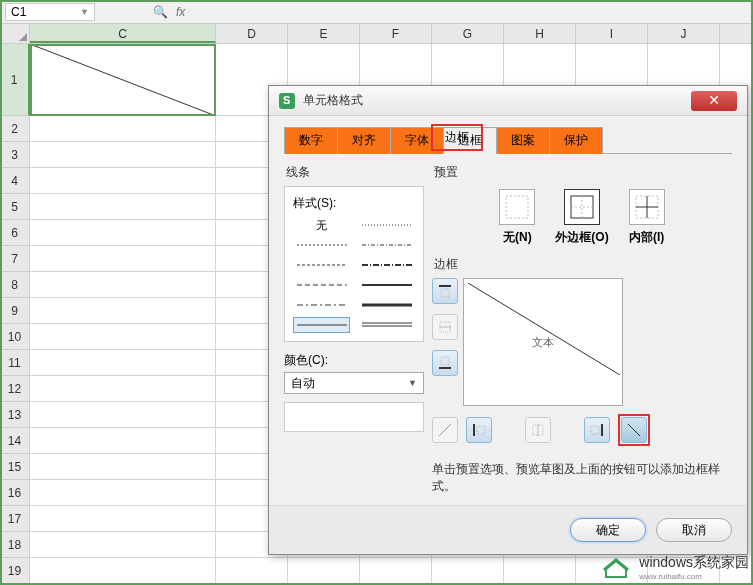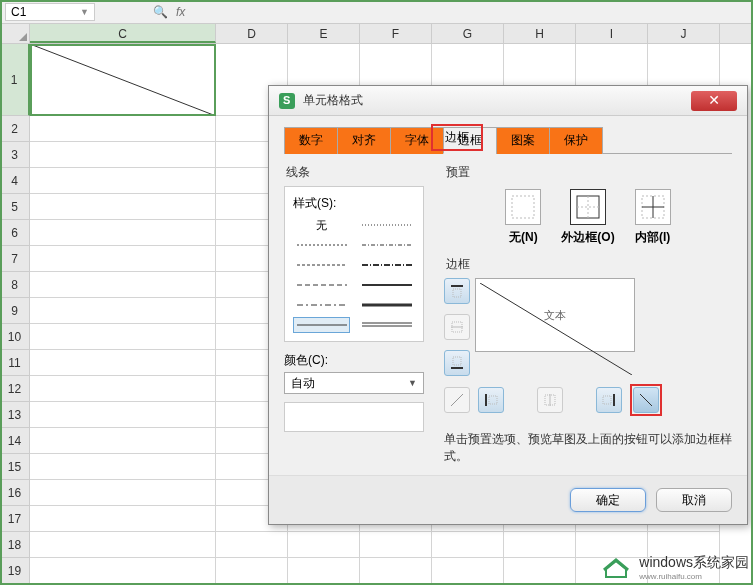--- a/index.html
+++ b/index.html
@@ -42,21 +42,21 @@
     .dialog-icon::after { content: "S"; color: #fff; font-size: 11px; font-weight: bold; position: absolute; left: 4px; top: 1px; }
     .dialog-title { color: #333; }
     .dialog-close { margin-left: auto; width: 46px; height: 20px; background: linear-gradient(#e06060,#c03030); border-radius: 3px; color: #fff; text-align: center; line-height: 18px; font-size: 14px; cursor: pointer; }
     
     .dialog-body { padding: 10px 15px; }
     .tabs { display: flex; border-bottom: 1px solid #aaa; margin-bottom: 10px; }
     .tab { padding: 4px 14px; border: 1px solid #aaa; border-bottom: none; background: #f97316; margin-right: -1px; cursor: pointer; position: relative; top: 1px; }
     .tab.active { background: #f0f0f0; border-bottom: 1px solid #f0f0f0; }
     .tab-highlight { position: absolute; border: 2px solid #e03030; padding: 3px 12px; left: 147px; top: -2px; }
     
-    .dialog-content { display: flex; gap: 20px; }
+    .dialog-content { display: flex; gap: 8px; }
     .left-panel { flex: 0 0 140px; }
     .right-panel { flex: 1; }
     
     .fieldset-label { color: #333; margin-bottom: 5px; padding-left: 2px; }
     .line-box { border: 1px solid #ccc; background: #fff; padding: 8px; }
     .style-list { display: grid; grid-template-columns: 1fr 1fr; gap: 4px 8px; margin-top: 5px; }
     .style-item { height: 16px; display: flex; align-items: center; justify-content: center; }
     .ls-none { font-size: 11px; }
     
     .color-label { margin-top: 10px; }
@@ -68,31 +68,31 @@
     .preset-btn { text-align: center; cursor: pointer; }
     .preset-icon { width: 36px; height: 36px; border: 1px solid #aaa; background: #fff; margin: 0 auto 4px; display: flex; align-items: center; justify-content: center; }
     .preset-btn.selected .preset-icon { border: 1px solid #333; }
     .preset-svg { width: 26px; height: 26px; }
     
     .border-area { position: relative; }
     .border-layout { display: flex; gap: 5px; margin-top: 5px; }
     .border-side-btns { display: flex; flex-direction: column; gap: 10px; }
     .border-btn { width: 26px; height: 26px; border: 1px solid #8ab8d8; background: linear-gradient(#e8f0f8,#c8dcec); cursor: pointer; display: flex; align-items: center; justify-content: center; border-radius: 3px; }
     .border-btn.plain { background: #f4f4f4; border-color: #ccc; }
-    .preview-box { width: 160px; height: 74px; border: 1px solid #aaa; background: #fff; position: relative; }
+    .preview-box { width: 160px; height: 128px; border: 1px solid #aaa; background: #fff; position: relative; }
     .preview-diag { position: absolute; inset: 4px; }
     .preview-text { position: absolute; left: 50%; top: 50%; transform: translate(-50%,-50%); font-size: 11px; color: #666; }
     
     .border-bottom-btns { display: flex; gap: 8px; margin-top: 8px; margin-left: 0; align-items: center; }
     .diag-highlight { border: 2px solid #e03030; padding: 1px; }
     
     .hint-text { margin-top: 15px; color: #333; }
     
     .dialog-buttons { display: flex; justify-content: flex-end; gap: 10px; padding: 12px 15px; border-top: 1px solid #ddd; background: #eaeaea; }
-    .dlg-btn { width: 76px; height: 24px; border: 1px solid #aaa; background: linear-gradient(#fdfdfd,#e8e8e8); cursor: pointer; border-radius: 6px; }
+    .dlg-btn { width: 76px; height: 24px; border: 1px solid #aaa; background: linear-gradient(#fdfdfd,#e8e8e8); cursor: pointer; border-radius: 12px; }
     .dlg-btn.primary { border-color: #6a9eda; box-shadow: 0 0 3px #8ab8e8; }
     
     
     .watermark { position: absolute; right: 4px; bottom: 4px; display: flex; align-items: center; gap: 9px; }
     .wm-logo { width: 28px; height: 22px; }
     .wm-text { font-size: 14px; color: #333; }
     .wm-sub { font-size: 8px; color: #888; }
     
     .outer-frame { position: absolute; inset: 0; border: 2px solid #5a9e5a; pointer-events: none; }
   </style>

